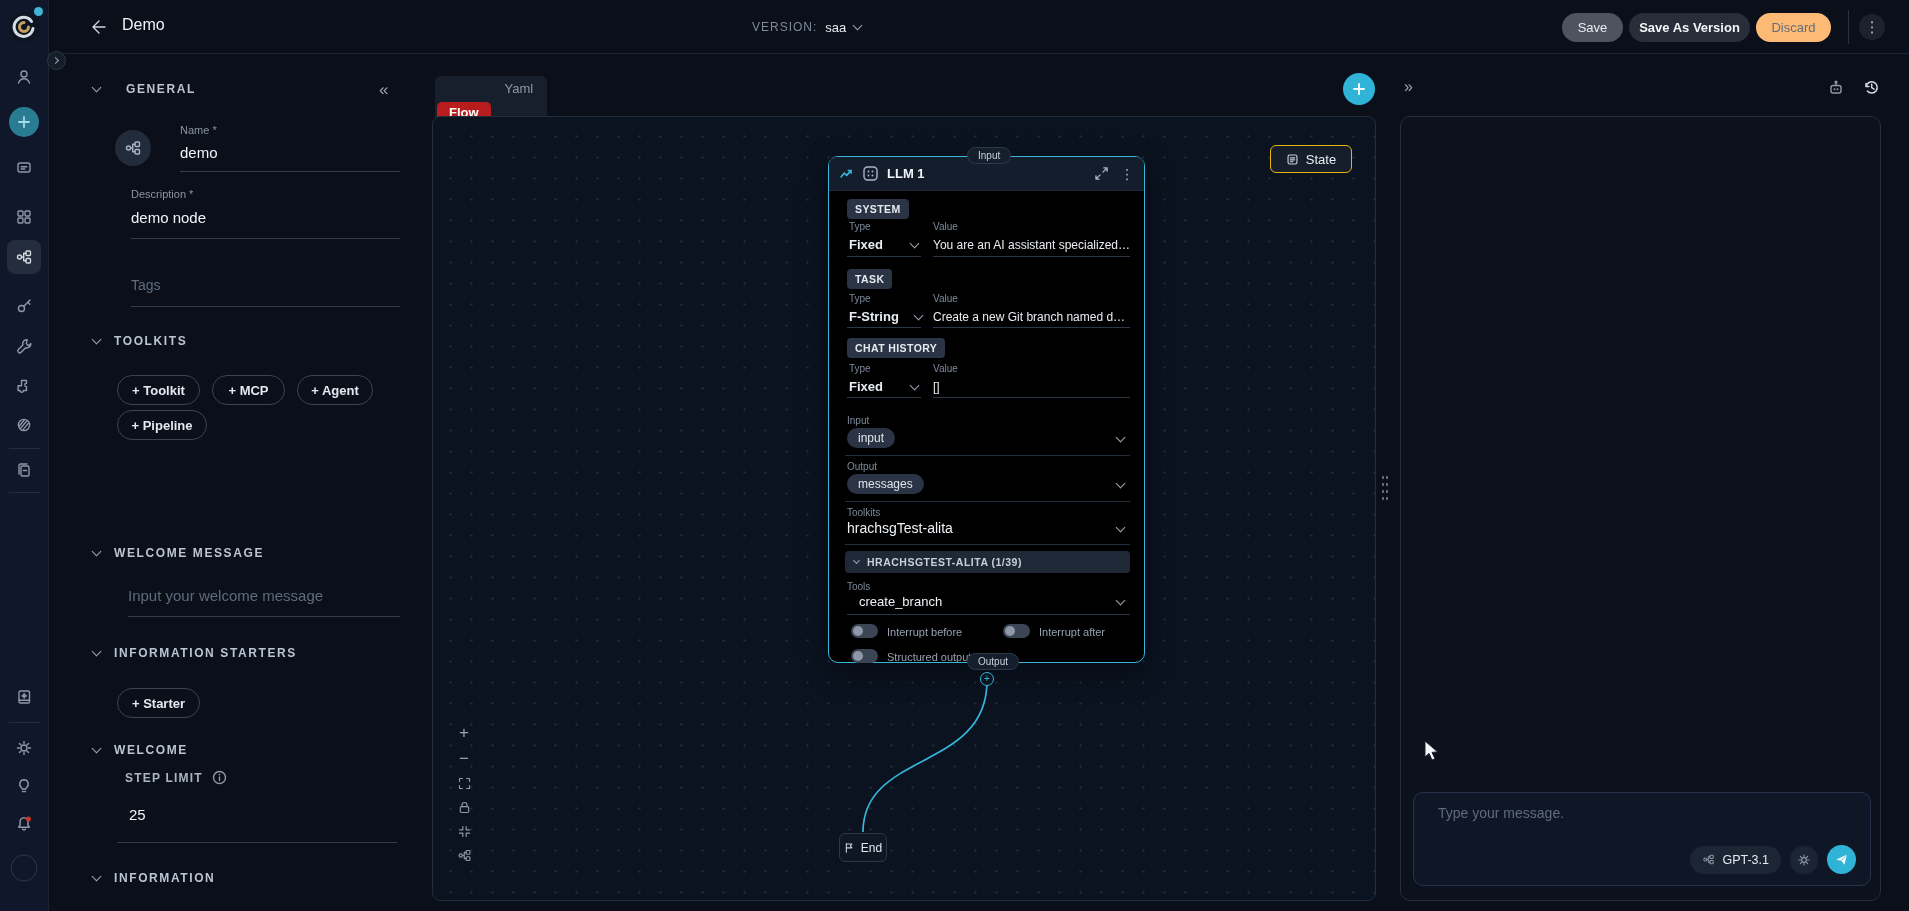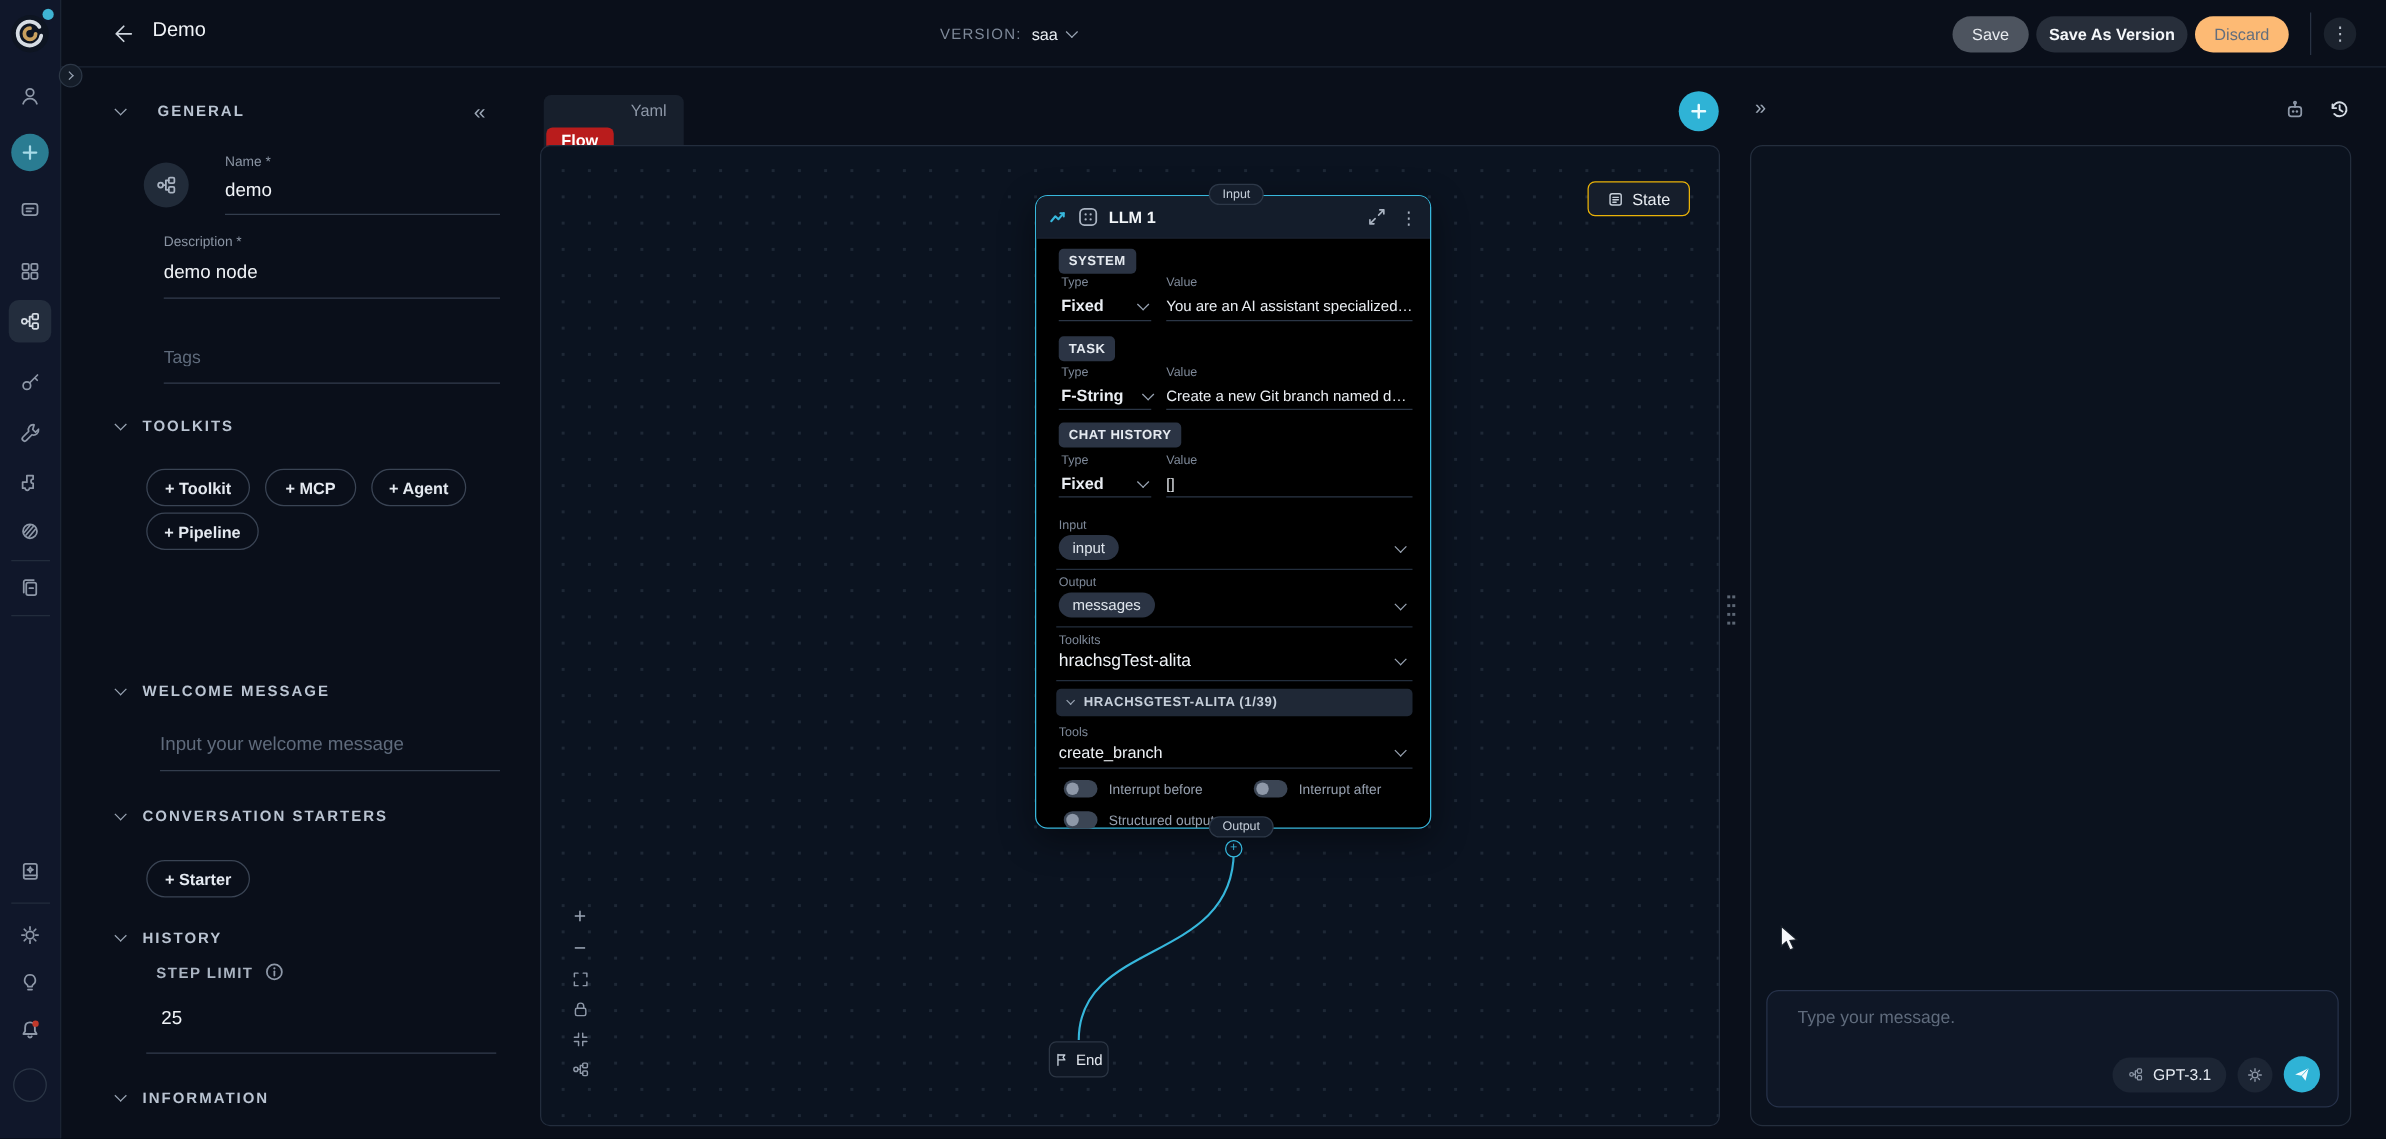--- a/index.html
+++ b/index.html
@@ -242,27 +242,27 @@
 
     <div class="abs flex" style="left:44px;top:492px;gap:14px;cursor:pointer;">
       <span class="chev" style="margin-top:-3px;"></span>
       <span class="sec-hd">WELCOME MESSAGE</span>
     </div>
     <input class="ghost abs" style="left: 79px; top: 533px; width: 268px; font-size: 15px;" placeholder="Input your welcome message">
     <div class="hline" style="left:79px;top:562px;width:272px;"></div>
 
     <div class="abs flex" style="left:44px;top:592px;gap:14px;cursor:pointer;">
       <span class="chev" style="margin-top:-3px;"></span>
-      <span class="sec-hd">CONVERSATION STARTERS</span>
+      <span class="sec-hd">INFORMATION STARTERS</span>
     </div>
     <button class="out-pill abs" style="left:68px;top:634px;width:83px;height:30px;">+ Starter</button>
 
     <div class="abs flex" style="left:44px;top:689px;gap:14px;cursor:pointer;">
       <span class="chev" style="margin-top:-3px;"></span>
-      <span class="sec-hd">HISTORY</span>
+      <span class="sec-hd">WELCOME</span>
     </div>
     <div class="abs flex" style="left:76px;top:716px;gap:9px;">
       <span style="font-size:12px;letter-spacing:1.2px;color:#aab4c2;font-weight:600;">STEP LIMIT</span>
       <svg width="15" height="15" viewBox="0 0 15 15" style="cursor:pointer;">
           <circle class="ic" style="stroke:#8e98a8" cx="7.5" cy="7.5" r="6"></circle>
           <path class="ic" style="stroke:#8e98a8" d="M7.5 7v3.4"></path>
           <circle cx="7.5" cy="4.6" r=".9" fill="#8e98a8"></circle>
         </svg>
     </div>
     <input class="ghost abs fld-val" style="left: 80px; top: 752px; width: 260px;" value="25">
@@ -385,21 +385,21 @@
     <div class="abs" style="left:18px;top:363px;font-size:14px;color:#eef2f6;">hrachsgTest-alita</div>
     <span class="chev abs" style="left:288px;top:367px;cursor:pointer;"></span>
     <div class="ndiv" style="top:387px;"></div>
 
     <div class="abs flex" style="left:16px;top:394px;width:285px;height:22px;background:#1f2836;border-radius:4px;padding:0 9px;gap:8px;cursor:pointer;">
       <span class="chev" style="width:5px;height:5px;margin-top:-3px;"></span>
       <span style="font-size:10.5px;font-weight:700;letter-spacing:.5px;color:#c6cfda;">HRACHSGTEST-ALITA (1/39)</span>
     </div>
 
     <div class="plbl" style="left:18px;top:424px;">Tools</div>
-    <div class="abs" style="left:18px;top:437px;font-size:13px;color:#eef2f6;">create_branch</div>
+    <div class="abs" style="left:30px;top:437px;font-size:13px;color:#eef2f6;">create_branch</div>
     <span class="chev abs" style="left:288px;top:440px;cursor:pointer;"></span>
     <div class="nline" style="left:18px;top:457px;width:283px;"></div>
 
     <div class="toggle" style="left:22px;top:467px;"></div>
     <div class="tog-lbl" style="left:58px;top:469px;">Interrupt before</div>
     <div class="toggle" style="left:174px;top:467px;"></div>
     <div class="tog-lbl" style="left:210px;top:469px;">Interrupt after</div>
 
     <div class="toggle" style="left:22px;top:492px;"></div>
     <div class="tog-lbl" style="left:58px;top:494px;">Structured output</div>

